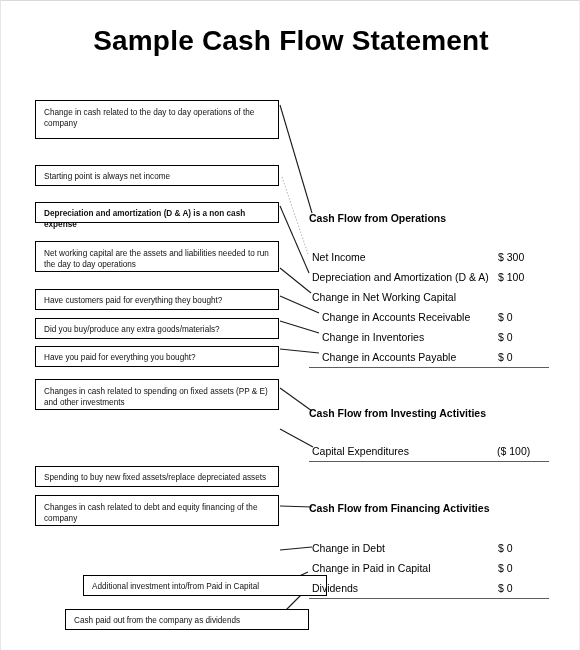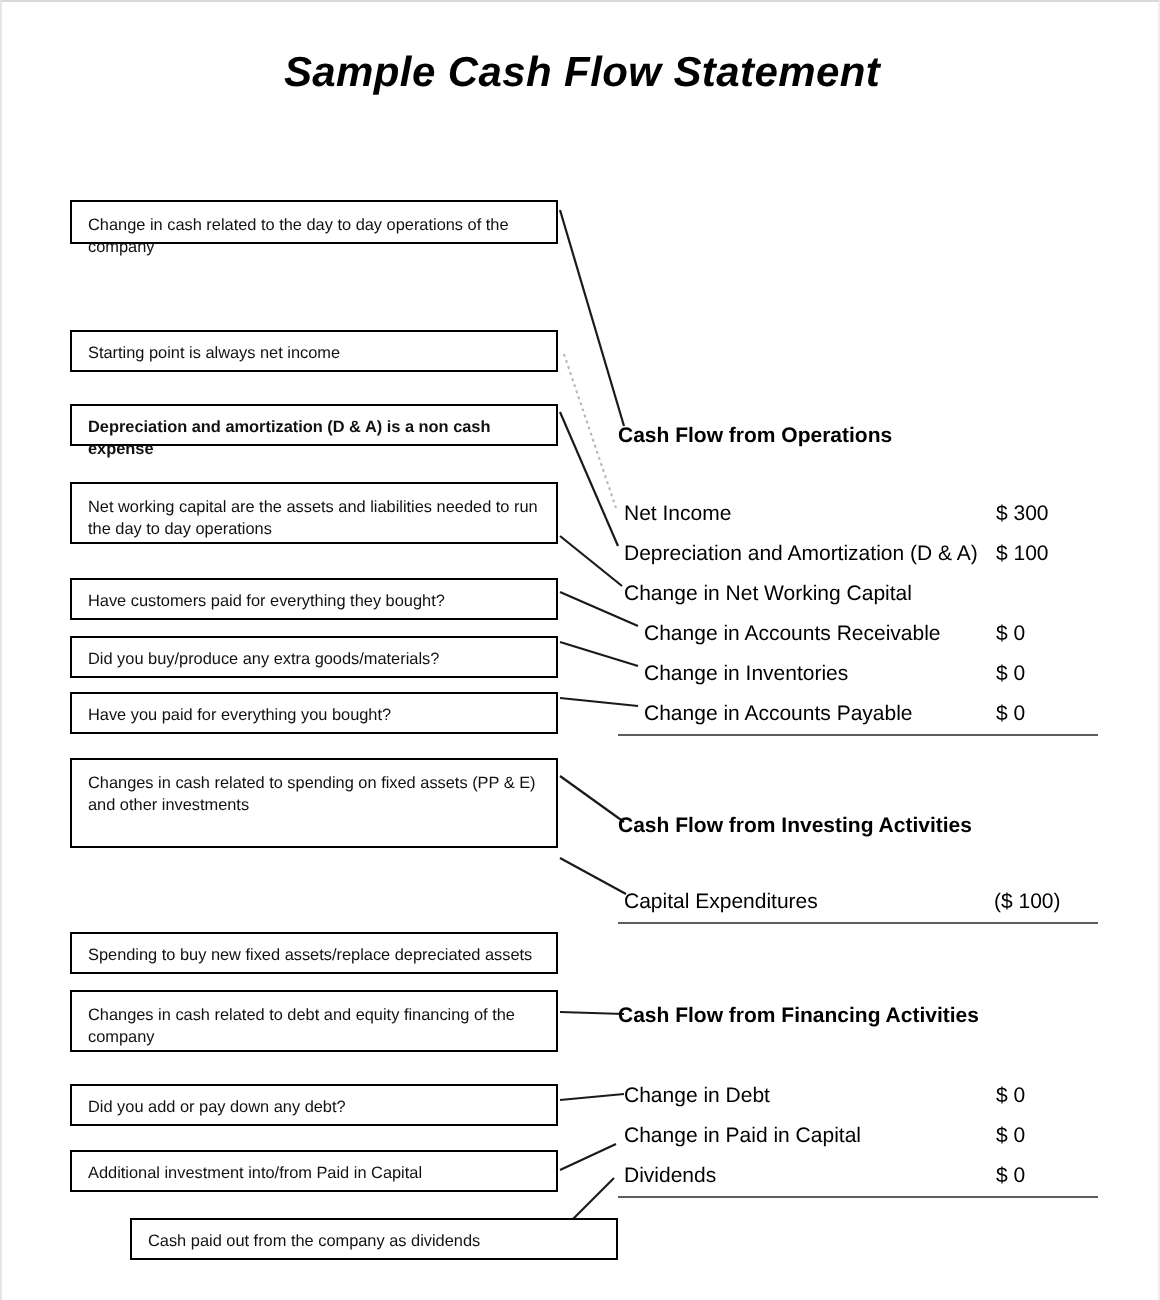--- a/index.html
+++ b/index.html
@@ -22,25 +22,24 @@
     border-top: 1px solid #d9d9d9;
     border-left: 1px solid #e6e6e6;
     border-right: 1px solid #ededed;
   }
   #page-title {
     position: absolute;
     left: 0;
     top: 24px;
     width: 580px;
     text-align: center;
-    font-size: 21px;
+    font-size: 28px;
     font-weight: bold;
     color: #000000;
     letter-spacing: 0.2px;
-    font-style: italic;
   }
 
   
   .note-box {
     position: absolute;
     left: 34px;
     width: 244px;
     box-sizing: border-box;
     border: 1px solid #000000;
     background: #ffffff;
@@ -124,21 +123,21 @@
 
     <line x1="279" y1="505" x2="311" y2="506" stroke="#1a1a1a" stroke-width="1.1"></line>
 
     <line x1="279" y1="549" x2="311" y2="546" stroke="#1a1a1a" stroke-width="1.1"></line>
 
     <line x1="279" y1="584" x2="307" y2="571" stroke="#1a1a1a" stroke-width="1.1"></line>
 
     <line x1="279" y1="615" x2="306" y2="588" stroke="#1a1a1a" stroke-width="1.1"></line>
   </svg>
 
-  <div class="note-box two-line" style="top:99px;height:22px;">
+  <div class="note-box two-line" style="top:99px;height:39px;">
     <span>Change in cash related to the day to day operations of the company</span>
   </div>
 
   <div class="note-box" style="top:164px;height:21px;">
     <span>Starting point is always net income</span>
   </div>
 
   <div class="note-box" style="top:201px;height:21px;font-weight:bold;">
     <span>Depreciation and amortization (D &amp; A) is a non cash expense</span>
   </div>
@@ -152,37 +151,34 @@
   </div>
 
   <div class="note-box" style="top:317px;height:21px;">
     <span>Did you buy/produce any extra goods/materials?</span>
   </div>
 
   <div class="note-box" style="top:345px;height:21px;">
     <span>Have you paid for everything you bought?</span>
   </div>
 
-  <div class="note-box two-line" style="top:378px;height:45px;">
+  <div class="note-box two-line" style="top:378px;height:31px;">
     <span>Changes in cash related to spending on fixed assets (PP &amp; E) and other investments</span>
   </div>
 
   <div class="note-box" style="top:421px;height:21px;margin-top:44px;">
     <span>Spending to buy new fixed assets/replace depreciated assets</span>
   </div>
 
   <div class="note-box two-line" style="top:494px;height:31px;">
     <span>Changes in cash related to debt and equity financing of the company</span>
   </div>
 
-  <div class="note-box" style="top:541px;height:21px;">
-    <span>Did you add or pay down any debt?</span>
-  </div>
-
-  <div class="note-box" style="top:574px;height:21px;">
+
+  <div class="note-box" style="top:574px;height:21px;margin-left:48px;">
     <span>Additional investment into/from Paid in Capital</span>
   </div>
 
   <div class="note-box" style="top:608px;height:21px;margin-left:30px;">
     <span>Cash paid out from the company as dividends</span>
   </div>
 
   <div class="stmt-row section-head" style="left:308px;top:211px;">Cash Flow from Operations</div>
 
   <div class="stmt-row item" style="top:250px;">

